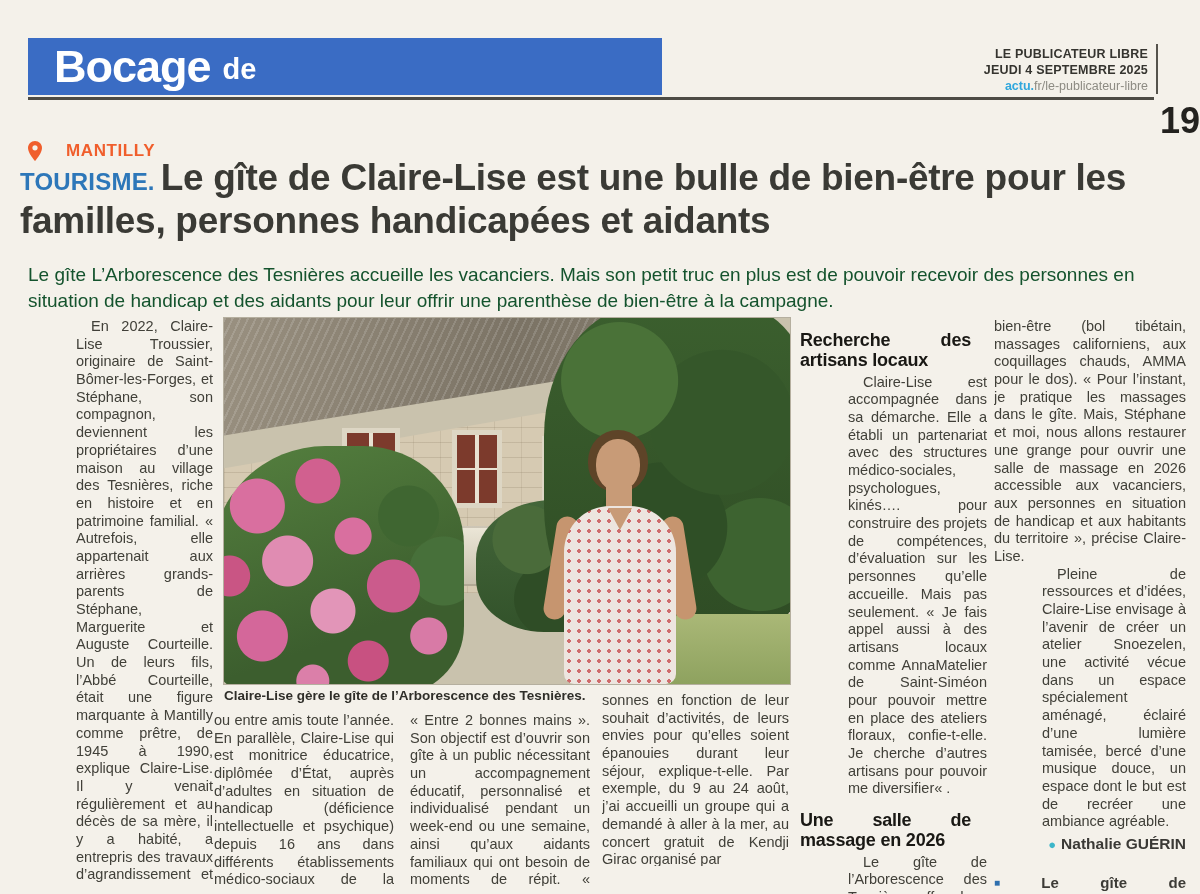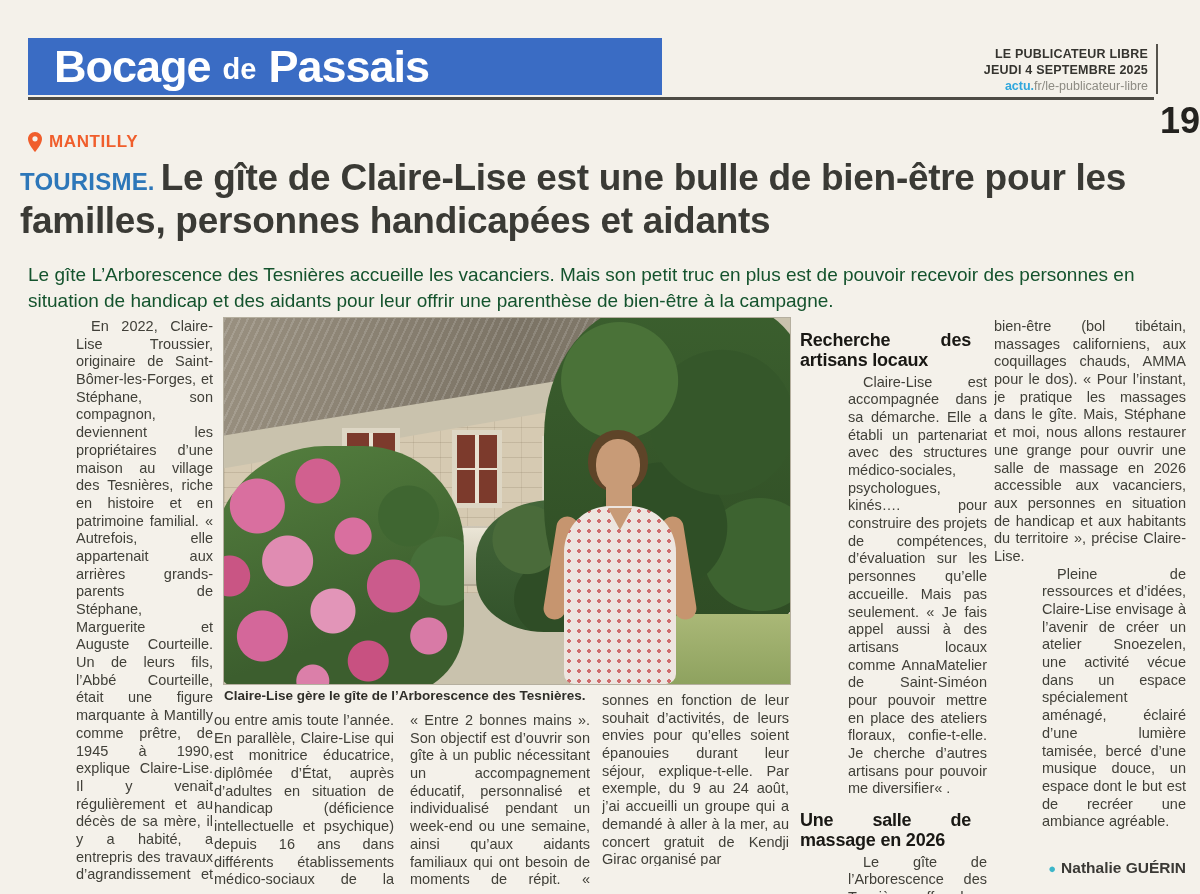--- a/index.html
+++ b/index.html
@@ -18,41 +18,41 @@
   .banner .w2{font-size:29px;font-weight:bold;margin:6px 12px 0 12px;}
   .mast-info{right:52px;top:46px;text-align:right;line-height:1.28;}
   .paper-name,.paper-date{font-size:12.5px;font-weight:bold;color:#35342f;letter-spacing:.2px;}
   .paper-site{font-size:12.5px;color:#8d8b83;}
   .paper-site .prefix{color:#2fa7dd;font-weight:bold;}
   .mast-divider{right:42px;top:44px;width:2px;height:50px;background:#55534c;}
   .page-number{right:6px;top:52px;width:34px;font-size:36px;font-weight:bold;color:#23221f;margin-top:48px;}
   .mast-rule{left:28px;top:97px;width:1126px;height:3px;background:#4d4b45;}
 
   
-  .location{left:28px;top:132px;display:flex;align-items:flex-end;gap:7px;}
+  .location{left:28px;top:141px;display:flex;align-items:flex-end;gap:24px;}
   .location-label{font-size:17px;font-weight:bold;color:#f05e2c;letter-spacing:.6px;}
   .headline{left:20px;top:156px;width:1160px;margin:0;
     font-size:37px;line-height:1.17;font-weight:bold;color:#3a3a35;letter-spacing:-.3px;}
   .kicker{font-size:24px;color:#2d77b9;letter-spacing:.2px;margin-right:6px;}
   .lede{left:28px;top:262px;width:1160px;margin:0;
     font-size:19px;line-height:1.35;color:#14532d;}
 
   
   .col{font-size:14.5px;line-height:1.22;color:#414039;text-align:justify;overflow:hidden;}
   .col p{margin:0;}
   .col p.ind{text-indent:15px;margin-left:48px;}
   .col h3{margin:13px 16px 3px 0;font-size:18px;line-height:1.1;color:#191814;letter-spacing:-.2px;}
   .col1{left:28px;top:318px;width:185px;height:566px;}
   .col2{left:214px;top:712px;width:180px;height:174px;}
   .col3{left:410px;top:712px;width:180px;height:174px;}
   .col4{left:602px;top:692px;width:187px;height:174px;}
   .col5{left:800px;top:318px;width:187px;height:576px;}
   .col6{left:994px;top:318px;width:192px;height:576px;}
 
-  .byline{margin-top:28px;text-align:right;font-size:15.5px;font-weight:bold;color:#3a3935;}
+  .byline{margin-top:4px;text-align:right;font-size:15.5px;font-weight:bold;color:#3a3935;}
   .byline .dot{color:#3cb6c9;font-size:13px;margin-right:5px;}
   .note{margin-top:20px;font-size:15px;line-height:1.26;font-weight:bold;color:#3c3b36;text-align:justify;}
   .note .sq{color:#2e6fae;font-size:10px;margin-right:4px;vertical-align:2px;}
 
   
   .photo{left:224px;top:318px;width:566px;height:366px;background:#c9c2ad;outline:1px solid #b5af9f;overflow:hidden;}
   .ph{position:absolute;}
   .ph-roof{left:0;top:0;width:520px;height:125px;
     background:linear-gradient(100deg,#999080 0%,#7b7365 55%,#8b8373 100%);
     clip-path:polygon(0 0,100% 0,100% 26%,0 94%);}
@@ -121,21 +121,20 @@
   .ph-caption{left:224px;top:688px;width:566px;font-size:13.5px;font-weight:bold;color:#2f2e29;}
 </style>
 </head>
 <body>
 
 <div>
 
   <div class="abs banner">
     <span class="w1">Bocage</span>
     <span class="w2">de</span>
-    <span class="w3">Passais</span>
   </div>
   <div class="abs mast-info">
     <div class="paper-name">LE PUBLICATEUR LIBRE</div>
     <div class="paper-date">JEUDI 4 SEPTEMBRE 2025</div>
     <div class="paper-site"><span class="prefix">actu.</span><span>fr/le-publicateur-libre</span></div>
   </div>
   <div class="abs mast-divider"></div>
   <div class="abs page-number">19</div>
   <div class="abs mast-rule"></div>
 

